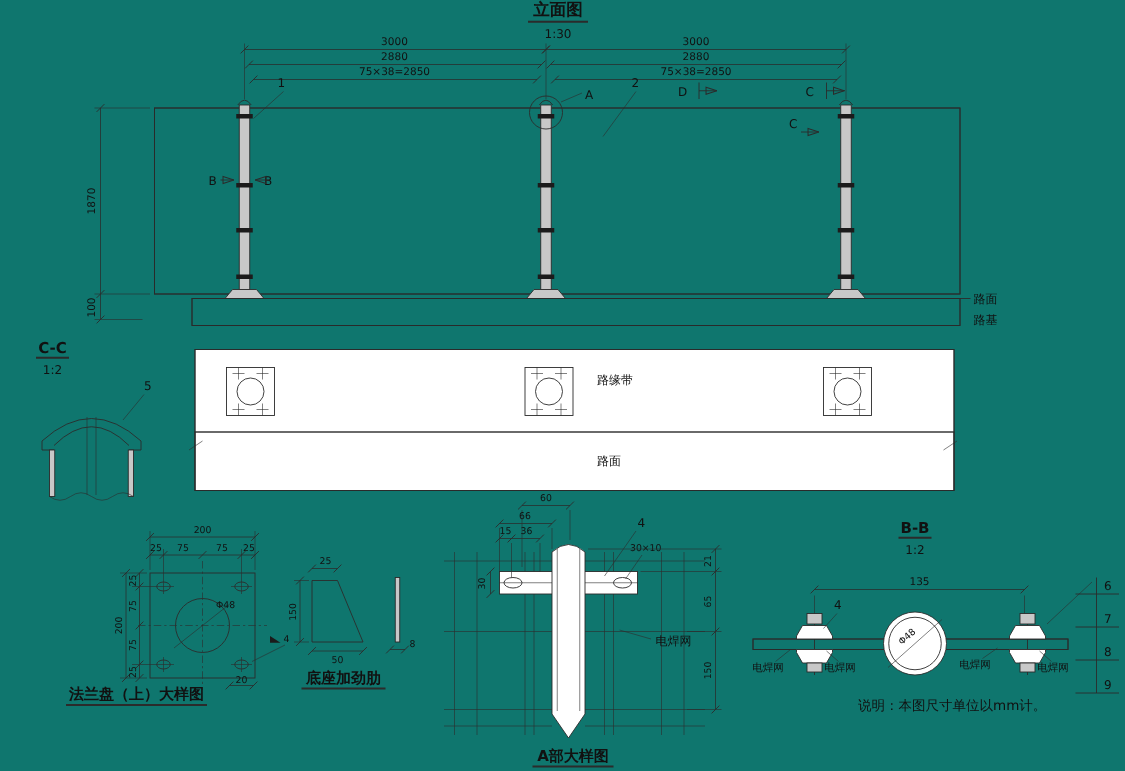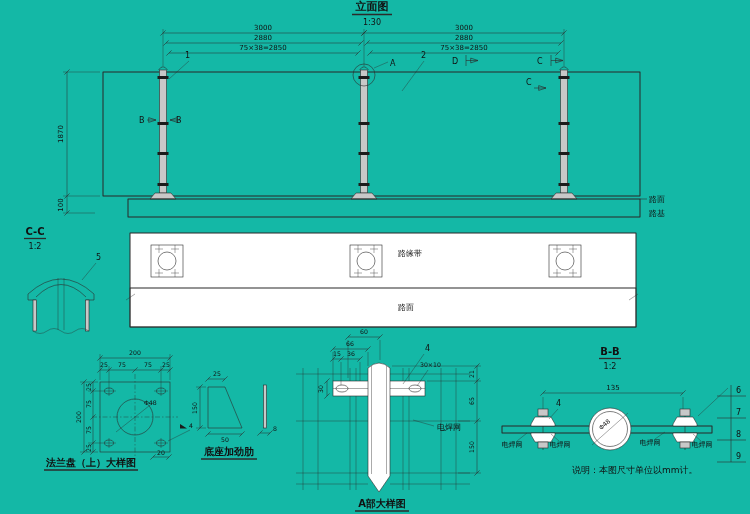--- a/index.html
+++ b/index.html
@@ -1,16 +1,16 @@
 <!DOCTYPE html>
 <html><head>
 <meta charset="utf-8">
 <style>
   html,body{margin:0;padding:0;background:#e8e8e8;}
-  #sheet{position:relative;width:750px;height:514px;background:#14b8a6;margin:0 auto;
+  #sheet{position:relative;width:750px;height:514px;background:#0f766e;margin:0 auto;
          font-family:"DejaVu Sans",sans-serif;overflow:hidden;}
   svg{position:absolute;left:0;top:0;}
   svg line,svg path,svg rect,svg circle,svg ellipse,svg polyline{stroke:#2b2b2b;stroke-width:.6;fill:none;}
   .thin{stroke-width:.4;}
   .dim{stroke-width:.5;}
   .thick{stroke-width:1.3;}
   .gray{fill:#c8c8c8;}
   .white{fill:#ffffff;}
   .dark{fill:#1b1b1b;stroke:none;}
   .dash{stroke-dasharray:5 2 1.5 2;stroke-width:.4;}

